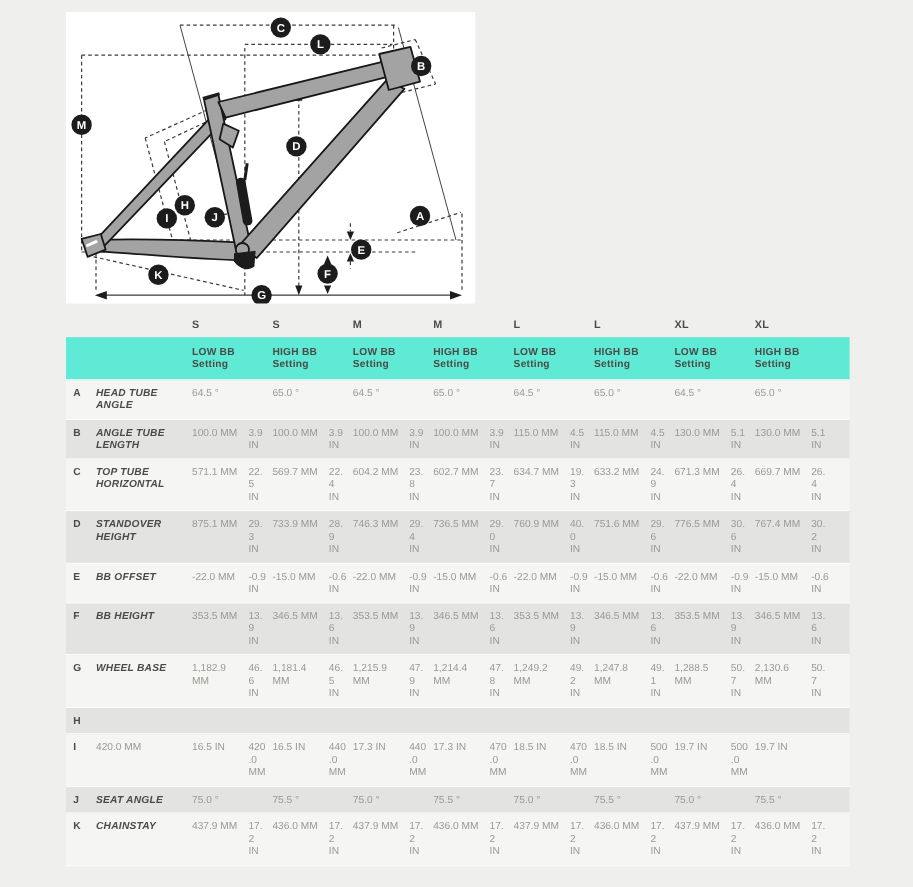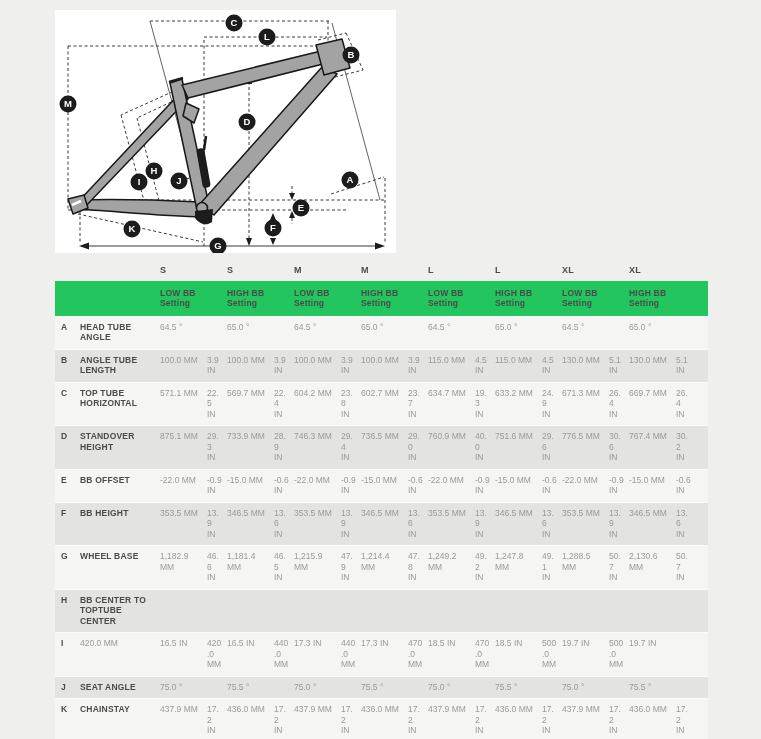--- a/index.html
+++ b/index.html
@@ -5,25 +5,25 @@
   html,body{margin:0;padding:0;}
   body{background:#efefed;font-family:"Liberation Sans","DejaVu Sans",sans-serif;}
   .page{position:relative;width:761px;height:739px;background:#efefed;overflow:hidden;}
   .diagram-box{position:absolute;left:55px;top:10px;width:341px;height:243px;background:#ffffff;}
   .diagram-box svg{display:block;}
 
   .geo-table{position:absolute;left:55px;top:257px;width:653px;}
   .grow{display:grid;grid-template-columns:25px 80px repeat(8,47px 20px);align-items:start;}
   .c{font-size:8.5px;line-height:10.5px;color:#9a9a95;padding-right:5px;overflow-wrap:break-word;min-height:1px;}
   .letter{font-weight:bold;color:#4b4b49;padding-left:6px;letter-spacing:.2px;}
-  .name{font-weight:bold;color:#4b4b49;letter-spacing:.2px;}
+  .name{font-weight:bold;color:#4b4b49;letter-spacing:.2px;font-style:italic;}
   .size{font-weight:bold;color:#4b4b49;font-size:9px;letter-spacing:.3px;}
   .setname{font-weight:bold;color:#4b4b49;letter-spacing:.2px;}
   .hdr-sizes{padding:8px 0 5px 0;}
-  .hdr-settings{background:#22c55e;padding:7px 0;border-bottom:1px solid #fbfbfa;}
+  .hdr-settings{background:#5eead4;padding:7px 0;border-bottom:1px solid #fbfbfa;}
   .row{padding:5px 0 6px 0;border-bottom:1px solid #fbfbfa;}
   .row.light{background:#f5f5f3;}
   .row.dark{background:#e3e3e1;}
 </style>
 </head>
 <body>
 
 <div class="page">
 
   <div class="diagram-box">
@@ -343,21 +343,20 @@
           <div class="c ">49.2 IN</div>
           <div class="c ">1,247.8 MM</div>
           <div class="c ">49.1 IN</div>
           <div class="c ">1,288.5 MM</div>
           <div class="c ">50.7 IN</div>
           <div class="c ">2,130.6 MM</div>
           <div class="c ">50.7 IN</div>
         </div>
         <div class="grow row dark">
           <div class="c letter">H</div>
-          <div class="c name">BB CENTER TO TOPTUBE CENTER</div>
           <div class="c "></div>
           <div class="c "></div>
           <div class="c "></div>
           <div class="c "></div>
           <div class="c "></div>
           <div class="c "></div>
           <div class="c "></div>
           <div class="c "></div>
           <div class="c "></div>
           <div class="c "></div>

